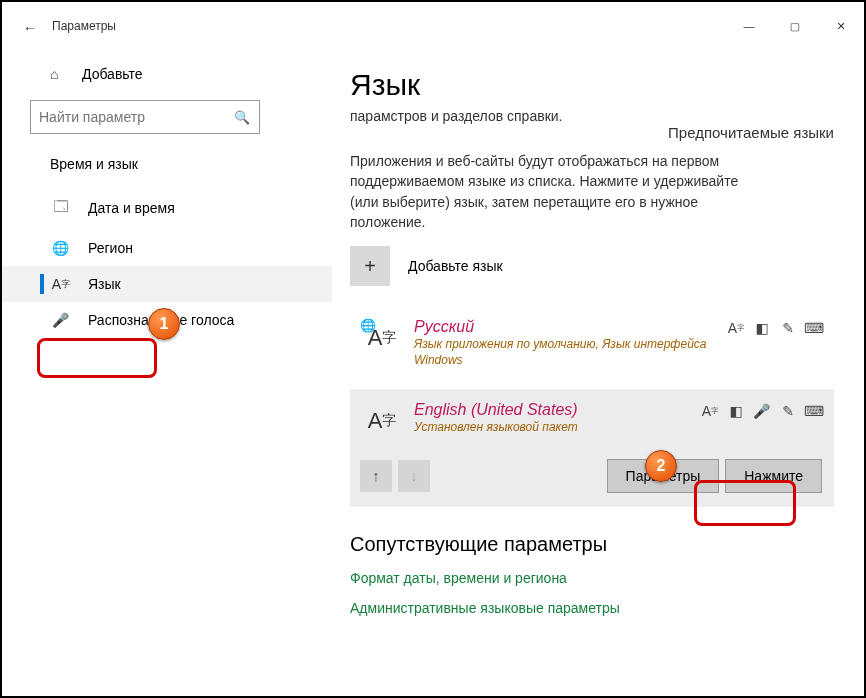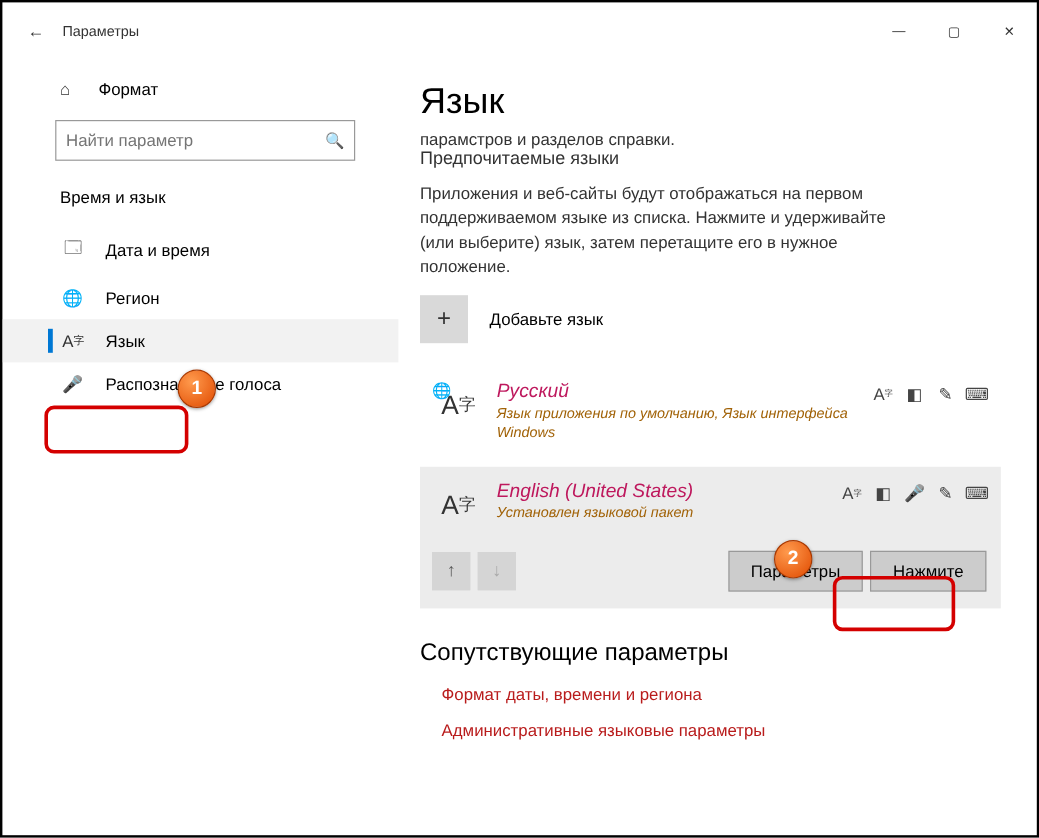--- a/index.html
+++ b/index.html
@@ -12,36 +12,36 @@
   .titlebar-title { margin-left: 6px; font-size: 12px; color: #333; }
   .titlebar-spacer { flex: 1; }
   .winbtn { width: 46px; height: 30px; display: flex; align-items: center; justify-content: center; font-size: 11px; color: #333; cursor: pointer; }
   
   .body { display: flex; flex: 1; overflow: hidden; }
   
   .sidebar { width: 330px; padding: 8px 0 0 0; }
   .home-row { display: flex; align-items: center; padding: 8px 48px 8px 48px; font-size: 14px; cursor: pointer; }
   .home-row .icon { width: 18px; margin-right: 14px; color: #333; }
   
-  .search { margin: 10px 0 0 44px; width: 250px; height: 34px; border: 1px solid #999; display: flex; align-items: center; padding: 0 8px; }
+  .search { margin: 10px 0 0 28px; width: 230px; height: 34px; border: 1px solid #999; display: flex; align-items: center; padding: 0 8px; }
   .search input { flex: 1; border: none; outline: none; font-size: 14px; background: transparent; }
   .search .sicon { color: #555; font-size: 13px; }
   
   .category { margin: 22px 0 14px 48px; font-weight: 400; font-size: 14px; }
   
   .nav { margin-top: 6px; }
   .nav-item { display: flex; align-items: center; padding: 10px 0 10px 50px; font-size: 14px; cursor: pointer; position: relative; }
   .nav-item .nicon { width: 18px; margin-right: 18px; color: #333; display: inline-flex; align-items: center; justify-content: center; }
   .nav-item.selected { background: #f2f2f2; }
   .nav-item.selected::before { content: ""; position: absolute; left: 38px; top: 8px; bottom: 8px; width: 4px; background: #0078d4; }
   
   .content { flex: 1; padding: 18px 30px 0 18px; overflow: hidden; position: relative; }
   .content h1 { font-weight: 400; font-size: 30px; margin-bottom: 6px; }
   .cut-text { font-size: 14px; color: #333; }
-  .section-sub { font-size: 15px; color: #333; margin-bottom: 10px; }
+  .section-sub { font-size: 15px; color: #333; margin-bottom: 10px; text-align: right; }
   .desc { font-size: 14px; color: #333; line-height: 1.45; margin-bottom: 14px; max-width: 420px; }
   
   .add-lang { display: flex; align-items: center; margin-bottom: 22px; cursor: pointer; }
   .add-box { width: 40px; height: 40px; background: #d9d9d9; display: flex; align-items: center; justify-content: center; font-size: 20px; color: #333; margin-right: 18px; }
   .add-label { font-size: 14px; }
   
   .lang-entry { display: flex; padding: 10px 12px 10px 10px; margin-bottom: 10px; }
   .lang-entry.expanded { background: #ececec; flex-direction: column; padding: 12px 12px 14px 10px; }
   .lang-row { display: flex; align-items: flex-start; }
   .lang-icon { width: 36px; height: 36px; margin: 2px 14px 0 4px; display: flex; align-items: center; justify-content: center; font-size: 22px; color: #333; position: relative; }
@@ -51,21 +51,21 @@
   .lang-sub { font-size: 12px; color: #a16207; line-height: 1.35; max-width: 300px; font-style: italic; }
   .lang-badges { display: flex; gap: 10px; color: #444; font-size: 14px; align-items: flex-start; padding-top: 2px; }
   .badge { width: 16px; display: inline-flex; align-items: center; justify-content: center; }
   
   .lang-actions { display: flex; align-items: center; margin-top: 20px; }
   .arrow-btn { width: 32px; height: 32px; background: #d5d5d5; display: flex; align-items: center; justify-content: center; font-size: 15px; color: #555; margin-right: 6px; cursor: default; }
   .actions-spacer { flex: 1; }
   .btn { height: 34px; padding: 0 18px; border: 1px solid #999; background: #ccc; font-size: 14px; display: inline-flex; align-items: center; justify-content: center; cursor: pointer; margin-left: 6px; }
   
   .related-h { font-size: 20px; font-weight: 400; margin-top: 26px; margin-bottom: 14px; }
-  .link { font-size: 14px; color: #b91c1c; margin-bottom: 14px; cursor: pointer; display: block; margin-left: 18px; }
+  .link { font-size: 14px; color: #15803d; margin-bottom: 14px; cursor: pointer; display: block; }
   
   
   .callout-box { position: absolute; border: 3px solid #d40000; border-radius: 8px; pointer-events: none; }
   .annot-badge { position: absolute; width: 32px; height: 32px; border-radius: 50%; background: radial-gradient(circle at 35% 30%, #ff9a4d, #e04a00); border: 1px solid #a83800; color: #fff; font-weight: 700; display: flex; align-items: center; justify-content: center; font-size: 16px; box-shadow: 0 1px 3px rgba(0,0,0,.4); pointer-events: none; }
 </style>
 </head>
 <body>
 
 <div class="window">
 
@@ -75,21 +75,21 @@
     <div class="titlebar-spacer"></div>
     <div class="winbtn">—</div>
     <div class="winbtn">▢</div>
     <div class="winbtn">✕</div>
   </div>
 
   <div class="body">
     <div class="sidebar" style="position:relative;">
       <div class="home-row">
         <span class="icon">⌂</span>
-        <span>Формат</span>
+        <span>Добавьте</span>
       </div>
       <div class="search">
         <input placeholder="Найти параметр" style="">
         <span class="sicon">🔍</span>
       </div>
       <div class="category">Время и язык</div>
       <div class="nav">
         <div class="nav-item">
           <span class="nicon">🗔</span>
           <span>Дата и время</span>

